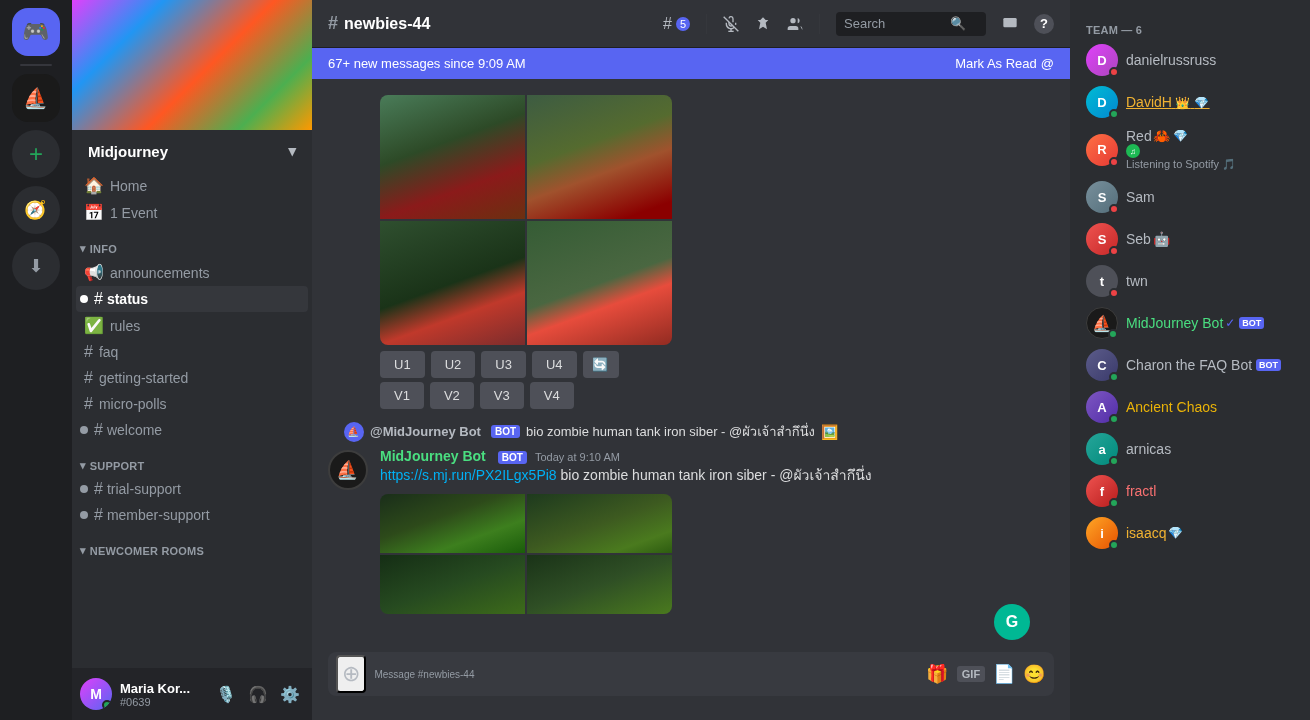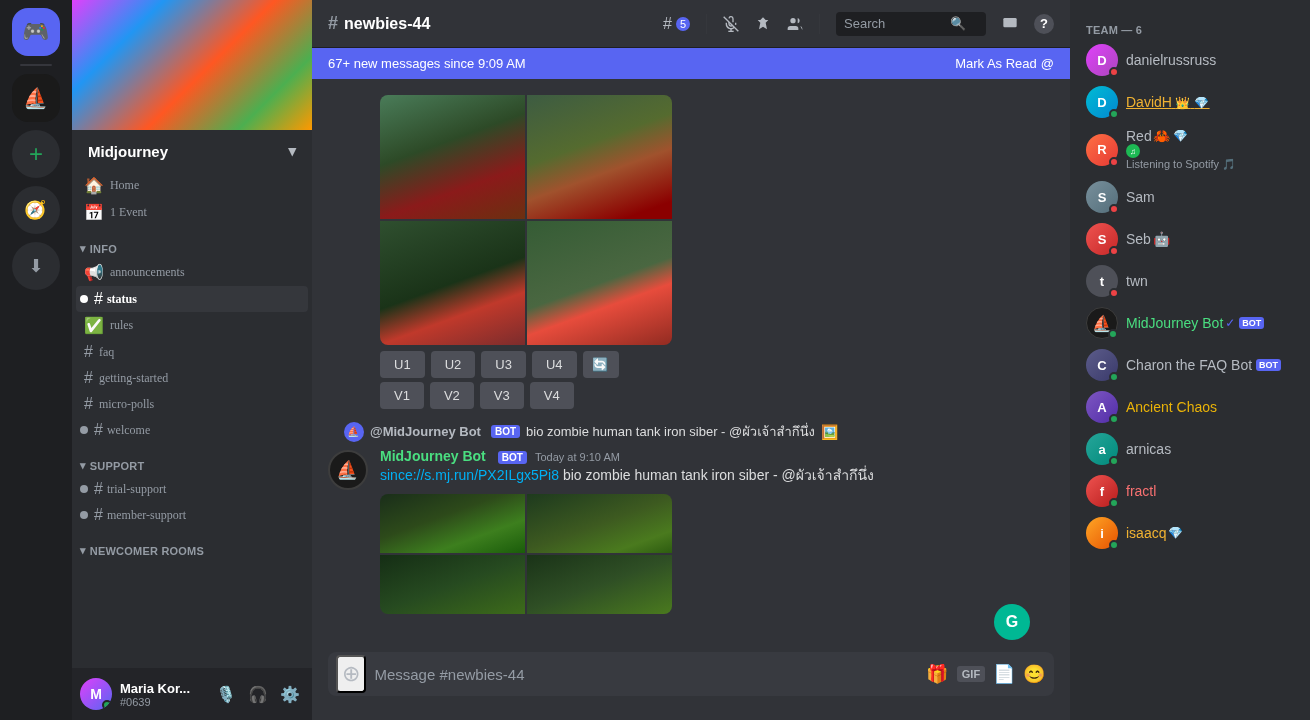--- a/index.html
+++ b/index.html
@@ -29,21 +29,21 @@
     .server-name-bar {
       padding: 12px 16px; font-weight: 700; font-size: 15px; color: #fff; display: flex; align-items: center; justify-content: space-between; cursor: pointer; background: #2b2d31;
     }
     .channel-list { flex: 1; overflow-y: auto; padding-bottom: 8px; }
     .channel-list::-webkit-scrollbar { width: 4px; }
     .channel-list::-webkit-scrollbar-thumb { background: #1a1b1e; border-radius: 2px; }
     .channel-category { padding: 16px 8px 4px 8px; font-size: 11px; font-weight: 700; color: #949ba4; text-transform: uppercase; letter-spacing: 0.02em; display: flex; align-items: center; gap: 4px; cursor: pointer; }
     .channel-item { padding: 4px 8px; display: flex; align-items: center; gap: 6px; cursor: pointer; border-radius: 4px; margin: 0 4px; color: #949ba4; font-size: 14px; }
     .channel-item.active { background: #35373c; color: #fff; }
     .channel-icon { font-size: 16px; flex-shrink: 0; }
-    .channel-name { font-size: 12px; font-family: Liberation Serif, serif; }
+    .channel-name { font-size: 14px; }
     .channel-item.has-bullet { padding-left: 4px; }
     .bullet { width: 8px; height: 8px; border-radius: 50%; background: #fff; margin-right: 2px; }
 
     
     .user-footer {
       height: 52px; background: #232428; display: flex; align-items: center; padding: 0 8px; gap: 8px;
     }
     .user-avatar { width: 32px; height: 32px; border-radius: 50%; background: #5865f2; display: flex; align-items: center; justify-content: center; font-size: 14px; position: relative; flex-shrink: 0; overflow: hidden; }
     .user-info { flex: 1; }
     .user-name { font-size: 13px; font-weight: 700; color: #fff; }
@@ -104,21 +104,21 @@
     .bot-avatar-sm { width: 20px; height: 20px; border-radius: 50%; background: #5865f2; flex-shrink: 0; display: flex; align-items: center; justify-content: center; font-size: 10px; overflow: hidden; }
 
     
     .message-input-area {
       padding: 0 16px 24px 16px; flex-shrink: 0;
     }
     .message-input-bar {
       background: #383a40; border-radius: 8px; display: flex; align-items: center; padding: 0 8px; gap: 8px; min-height: 44px;
     }
     .attach-btn { color: #b5bac1; font-size: 22px; cursor: pointer; padding: 4px; border-radius: 4px; display: flex; align-items: center; }
-    .msg-input { flex: 1; background: transparent; border: none; outline: none; color: #c4b5fd; font-size: 15px; }
+    .msg-input { flex: 1; background: transparent; border: none; outline: none; color: #c4b5fd; font-size: 10px; }
     .msg-input::placeholder { color: #949ba4; }
     .input-actions { display: flex; gap: 8px; align-items: center; }
     .input-action-btn { color: #b5bac1; font-size: 20px; cursor: pointer; display: flex; align-items: center; }
     .gif-btn { font-size: 12px; font-weight: 700; background: #4e5058; padding: 2px 5px; border-radius: 3px; }
 
     
     .right-sidebar { width: 240px; background: #2b2d31; flex-shrink: 0; overflow-y: auto; padding: 16px 8px; }
     .right-sidebar::-webkit-scrollbar { width: 4px; }
     .right-sidebar::-webkit-scrollbar-thumb { background: #1a1b1e; }
     .member-section-title { font-size: 11px; font-weight: 700; color: #949ba4; text-transform: uppercase; letter-spacing: 0.02em; padding: 8px 8px 4px 8px; }
@@ -360,21 +360,21 @@
       <div class="message-avatar" style="background:#1a1a1a; border: 2px solid #3d3d3d;">
         <span style="font-size:18px; color:#fff;">⛵</span>
       </div>
       <div class="message-content">
         <div class="message-header">
           <span class="message-author bot-user">MidJourney Bot</span>
           <span class="bot-badge">BOT</span>
           <span class="message-time">Today at 9:10 AM</span>
         </div>
         <div class="message-text">
-          <a class="message-link" href="#">since://s.mj.run/PX2ILgx5Pi8</a>
+          <a class="message-link" href="#">https://s.mj.run/PX2ILgx5Pi8</a>
           <span> <span>bio zombie human tank iron siber - @ผัวเจ้าสำกึนึ่ง</span></span>
         </div>
 
         <div class="image-grid" style="width: 292px; height: 120px; margin-left: 0; margin-top: 8px; overflow: hidden;">
           <div class="grid-cell" style="background: linear-gradient(160deg, #1a2e1a 0%, #2d4a1a 40%, #3d7f1e 70%, #1a5c0a 100%);"></div>
           <div class="grid-cell" style="background: linear-gradient(160deg, #1e3a1e 0%, #3d5a20 50%, #4a7a1e 80%, #2d5c10 100%);"></div>
           <div class="grid-cell" style="background: linear-gradient(160deg, #152e15 0%, #264a20 50%, #3d6b1a 100%);"></div>
           <div class="grid-cell" style="background: linear-gradient(160deg, #1a3318 0%, #2f4f25 50%, #4a7a1e 100%);"></div>
         </div>
       </div>

